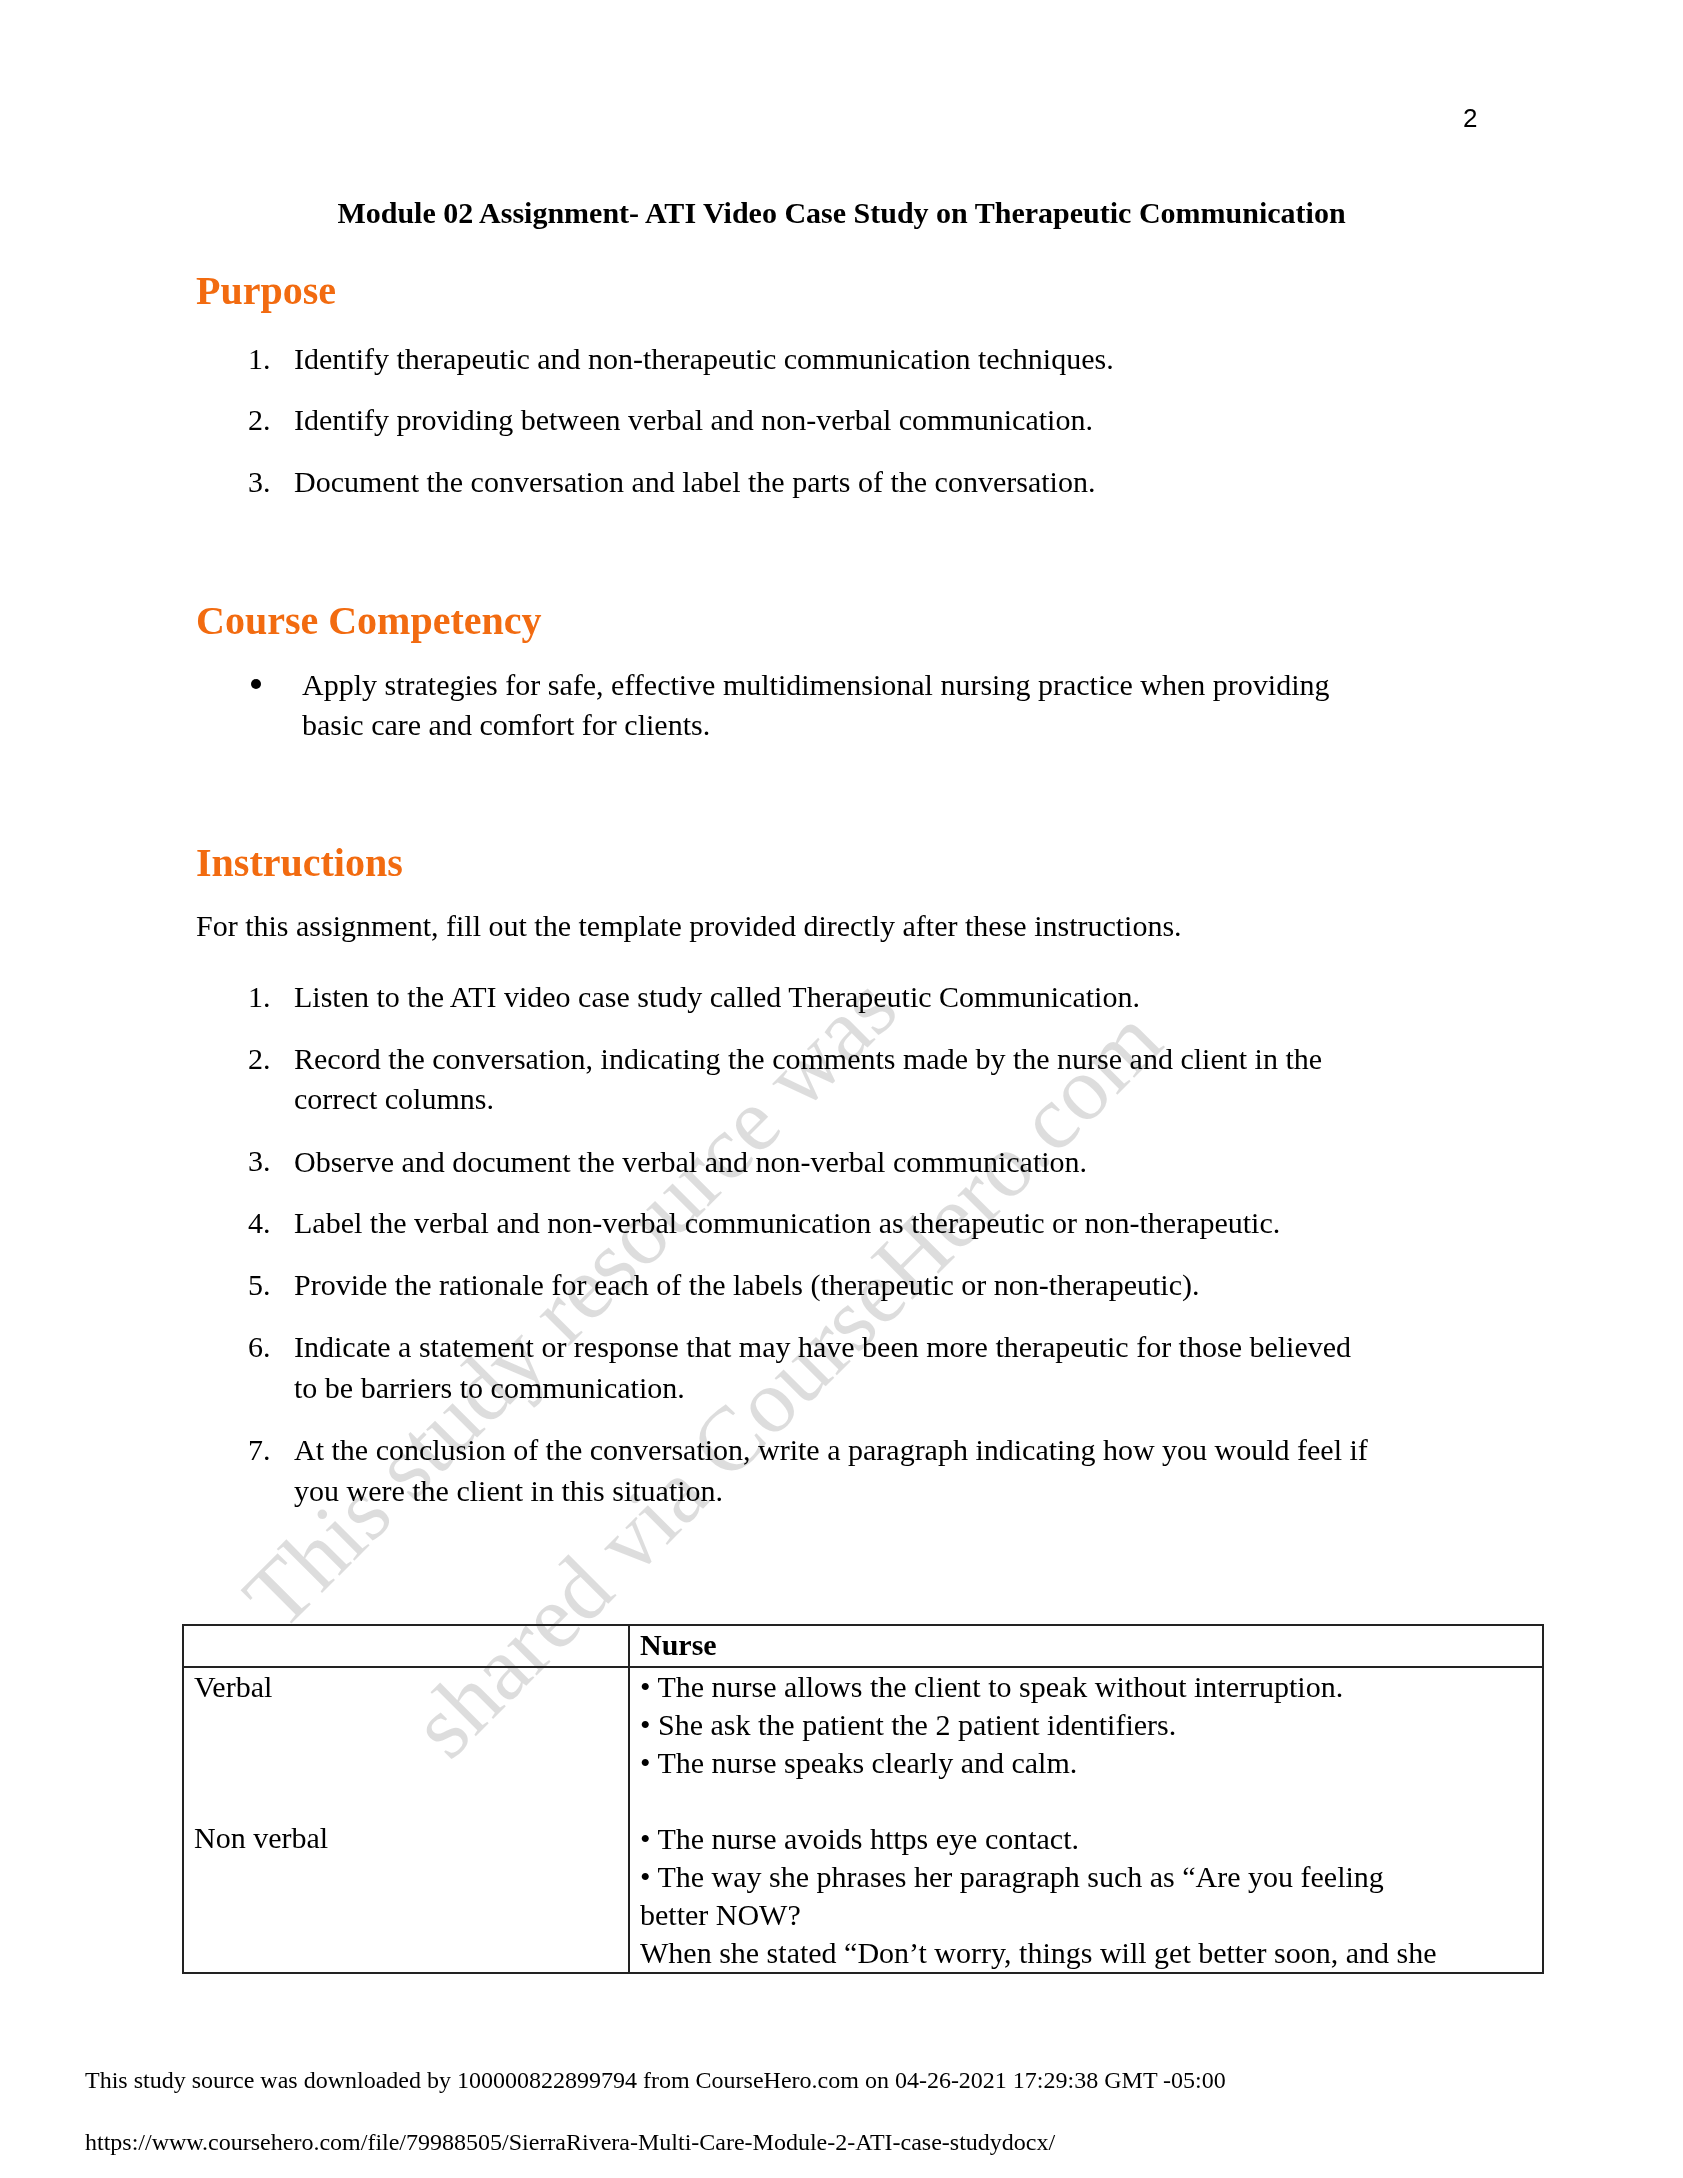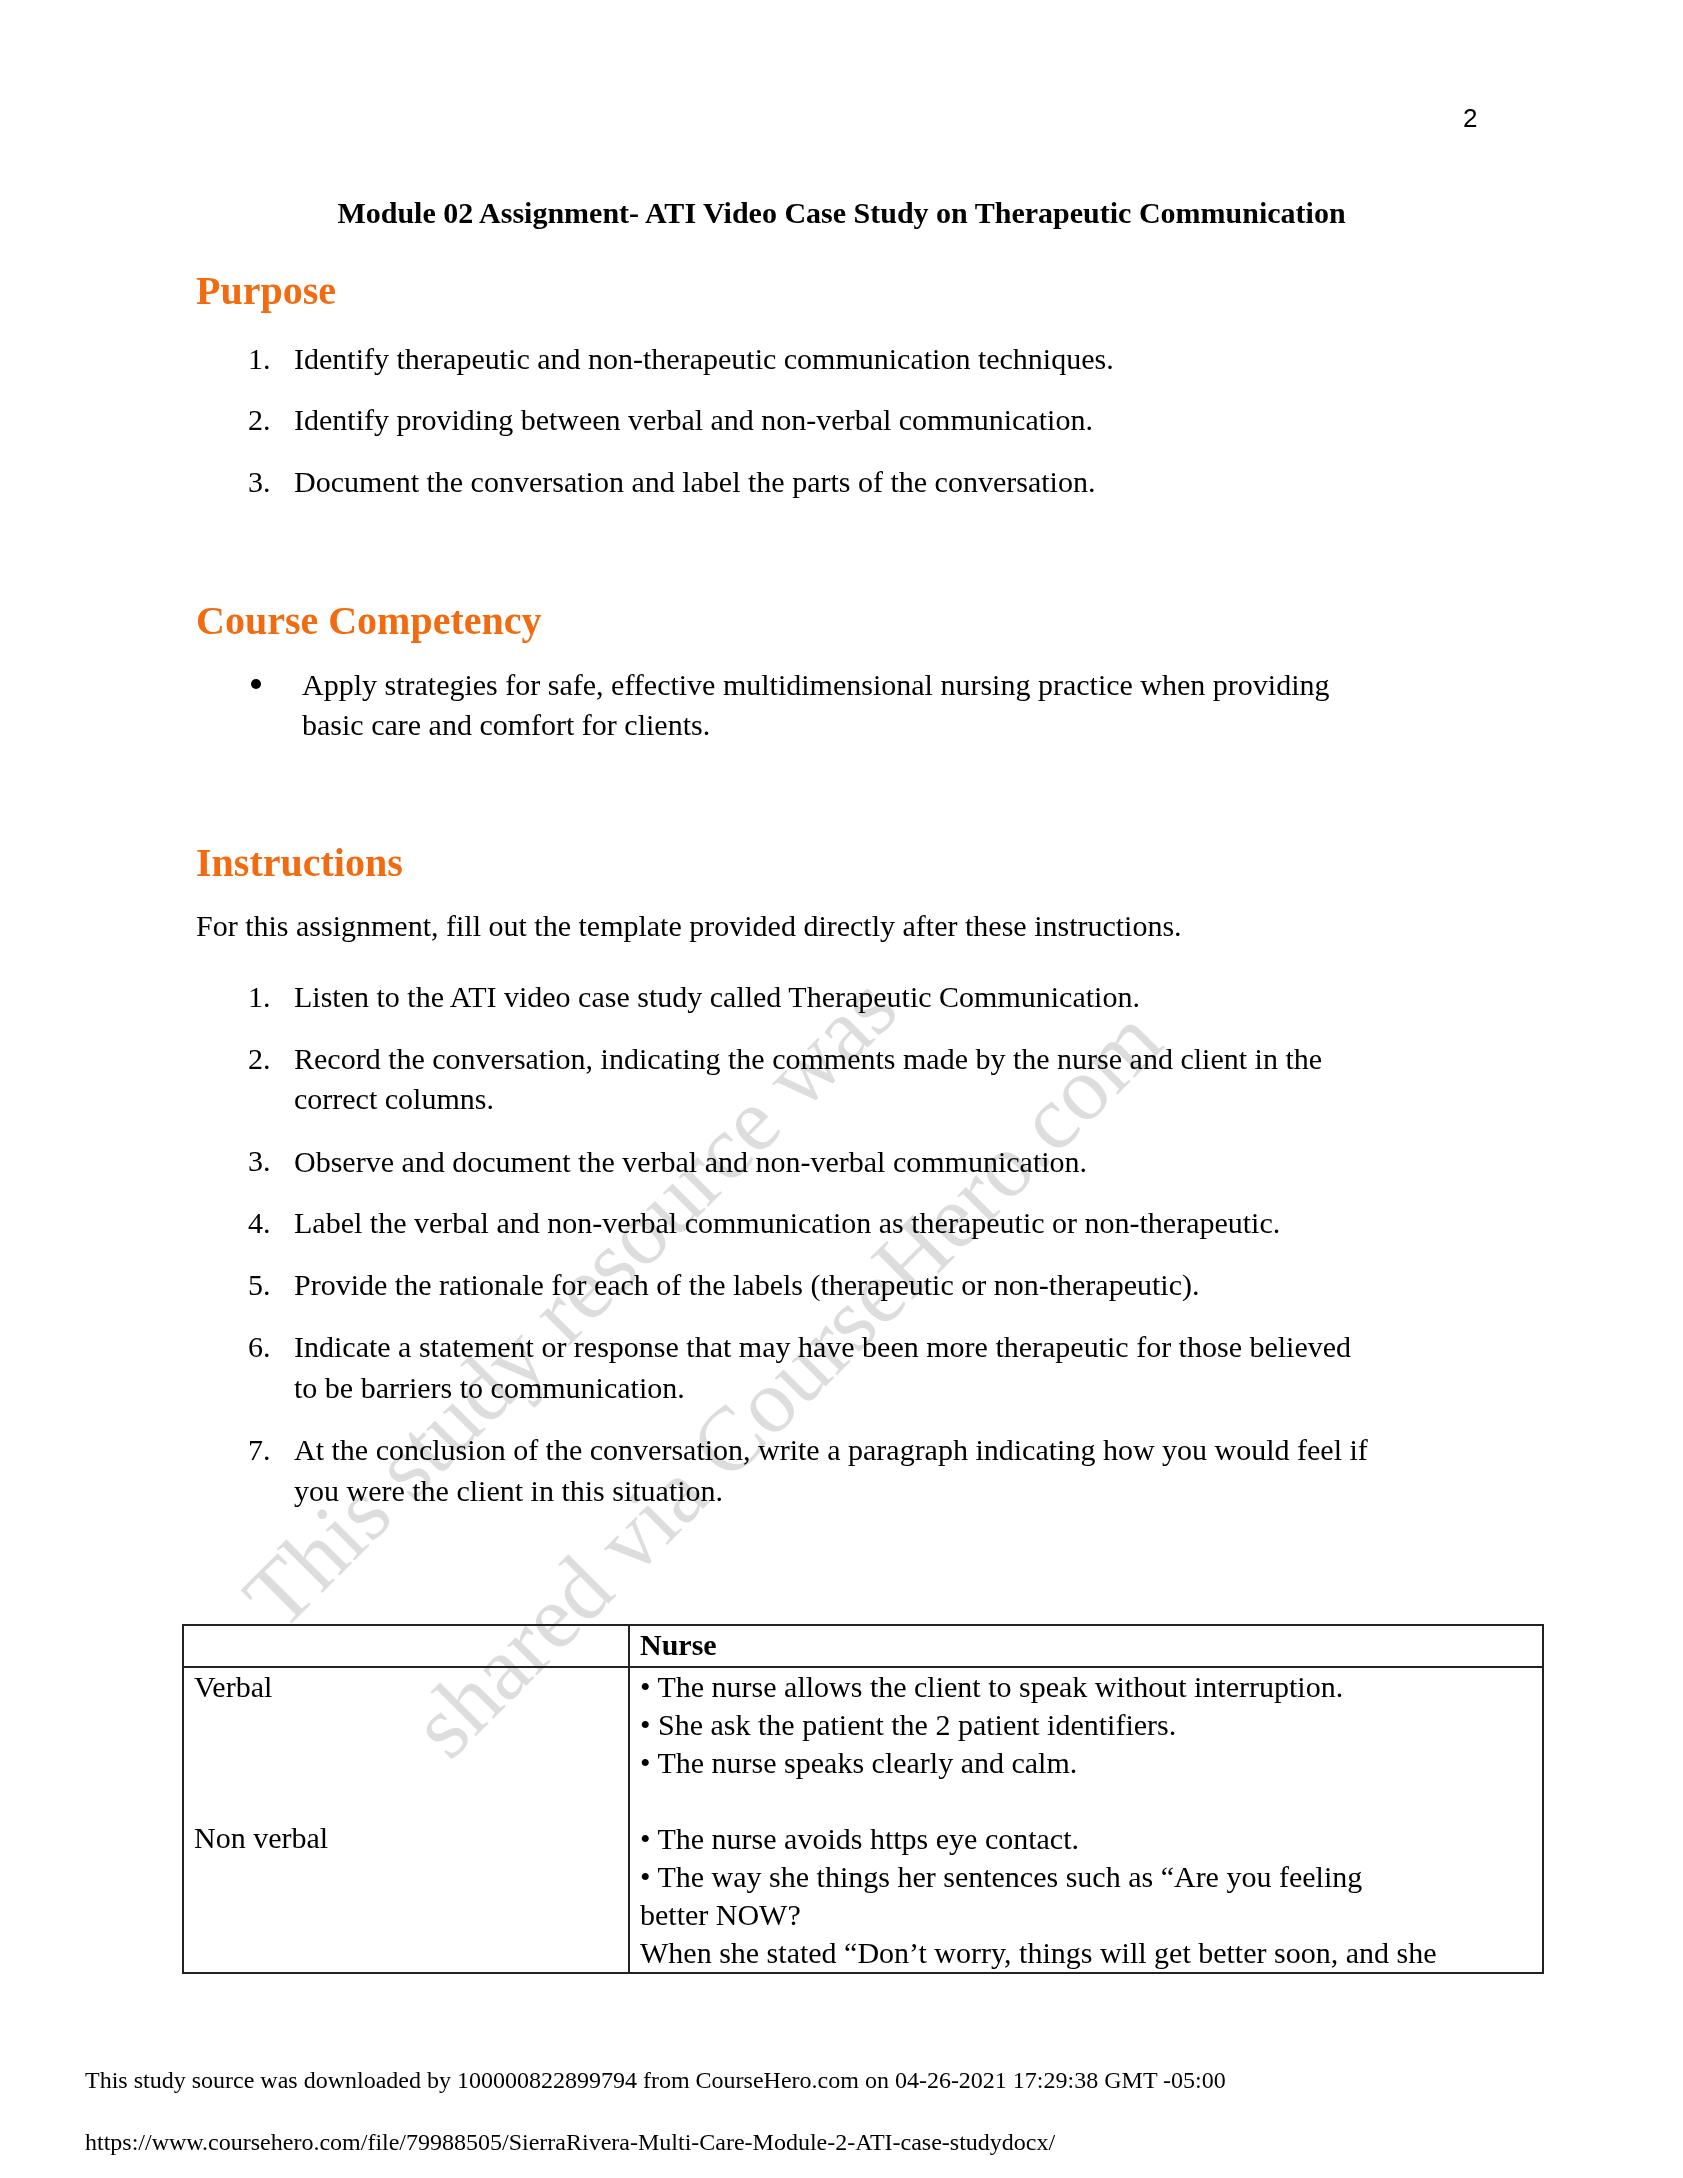--- a/index.html
+++ b/index.html
@@ -90,21 +90,21 @@
       <span class="cell-line">Verbal</span>
       <span class="cell-line" style="height: 113px;"></span>
       <span class="cell-line" style="margin-top: 0;">Non verbal</span>
     </td>
     <td>
       <span class="cell-line">• The nurse allows the client to speak without interruption.</span>
       <span class="cell-line">• She ask the patient the 2 patient identifiers.</span>
       <span class="cell-line">• The nurse speaks clearly and calm.</span>
       <span class="cell-line" style="height: 38px;"></span>
       <span class="cell-line">• The nurse avoids https eye contact.</span>
-      <span class="cell-line">• The way she things her sentences such as “Are you feeling</span>
+      <span class="cell-line">• The way she phrases her paragraph such as “Are you feeling</span>
       <span class="cell-line">better NOW?</span>
       <span class="cell-line">When she stated “Don’t worry, things will get better soon, and she</span>
     </td>
   </tr>
 </tbody>
   </table>
 
 <div class="abs footer" style="top: 2067px;">This study source was downloaded by 100000822899794 from CourseHero.com on 04-26-2021 17:29:38 GMT -05:00</div>
 <div class="abs footer" style="top: 2129px;">https://www.coursehero.com/file/79988505/SierraRivera-Multi-Care-Module-2-ATI-case-studydocx/</div>
 

